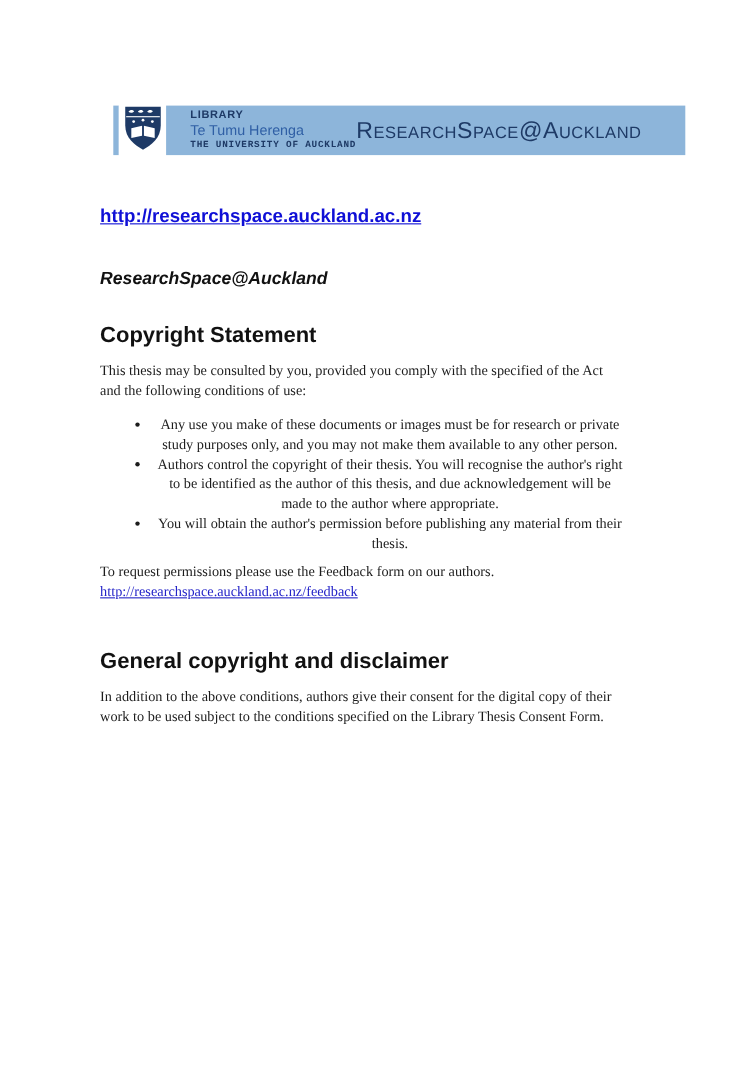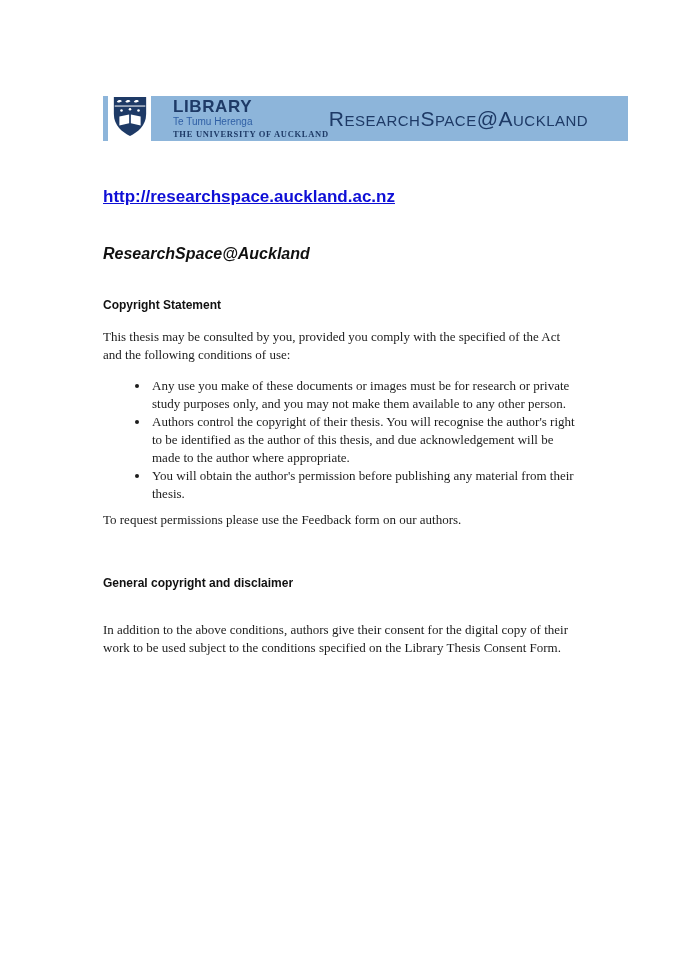--- a/index.html
+++ b/index.html
@@ -43,53 +43,53 @@
     align-items: center;
   }
   .banner-titles {
     padding-left: 22px;
     line-height: 1.05;
     white-space: nowrap;
   }
   .library-label {
     font-family: "Liberation Sans", sans-serif;
     font-weight: bold;
-    font-size: 17px;
+    font-size: 10px;
     letter-spacing: 0.6px;
     color: #1e3a66;
   }
   .maori-name {
     font-family: "Liberation Sans", sans-serif;
-    font-size: 10px;
+    font-size: 13px;
     color: #2f5fa5;
     margin-top: 1px;
   }
   .university-label {
-    font-family: Liberation Serif, serif;
+    font-family: Liberation Mono, monospace;
     font-size: 8.5px;
     font-weight: bold;
     letter-spacing: 0.7px;
     color: #1e3a66;
     margin-top: 2px;
   }
   .brand {
     margin-left: auto;
     padding-right: 40px;
     font-family: "Liberation Sans", sans-serif;
     font-variant: small-caps;
     font-size: 21px;
     letter-spacing: 0.5px;
     color: #1e3a66;
     white-space: nowrap;
   }
 
   
   .content {
     position: absolute;
-    left: 103px;
+    left: 91px;
     top: 0;
     width: 478px;
   }
   .main-link {
     display: inline-block;
     margin-top: 186px;
     font-family: "Liberation Sans", sans-serif;
     font-weight: bold;
     font-size: 17px;
     line-height: 22px;
@@ -102,47 +102,48 @@
     font-family: "Liberation Sans", sans-serif;
     font-weight: bold;
     font-style: italic;
     font-size: 16px;
     line-height: 20px;
     color: #111111;
   }
   .section-heading {
     font-family: "Liberation Sans", sans-serif;
     font-weight: bold;
-    font-size: 12px;
+    font-size: 20px;
     line-height: 20px;
     color: #111111;
   }
   .copyright-heading { margin-top: 31px; }
   .disclaimer-heading { margin-top: 44px; }
 
   .body-para {
     font-size: 13px;
     line-height: 18px;
     color: #1c1c1c;
   }
   .intro-para { margin-top: 17px; }
   .conditions-para { margin-top: 13px; }
   .permissions-para { margin-top: 8px; }
-  .disclaimer-para { margin-top: 28px; font-family: Liberation Serif, serif; }
+  .disclaimer-para { margin-top: 13px; font-family: Liberation Serif, serif; }
 
   .conditions-list {
     margin-top: 13px;
     list-style: disc;
     padding-left: 47px;
   }
   .conditions-list li {
     font-size: 13px;
     line-height: 18px;
     color: #1c1c1c;
     padding-left: 2px;
+    text-align: center;
   }
   .feedback-link {
     display: inline-block;
     font-size: 13px;
     line-height: 18px;
     color: #2323c8;
     text-decoration: underline;
     cursor: pointer;
   }
 </style>
@@ -191,19 +192,20 @@
   <p class="body-para conditions-para">This thesis may be consulted by you, provided you comply with the specified of the Act and the following conditions of use:</p>
 
   <ul class="conditions-list">
     <li>Any use you make of these documents or images must be for research or private study purposes only, and you may not make them available to any other person.</li>
     <li>Authors control the copyright of their thesis. You will recognise the author's right to be identified as the author of this thesis, and due acknowledgement will be made to the author where appropriate.</li>
     <li>You will obtain the author's permission before publishing any material from their thesis.</li>
   </ul>
 
   <p class="body-para permissions-para">
     <span>To request permissions please use the Feedback form on our authors.</span><br>
+    <a class="feedback-link" href="#">http://researchspace.auckland.ac.nz/feedback</a>
   </p>
 
   <div class="section-heading disclaimer-heading">General copyright and disclaimer</div>
 
   <p class="body-para disclaimer-para">In addition to the above conditions, authors give their consent for the digital copy of their work to be used subject to the conditions specified on the Library Thesis Consent Form.</p>
 
 </div>
 
 </body></html>

